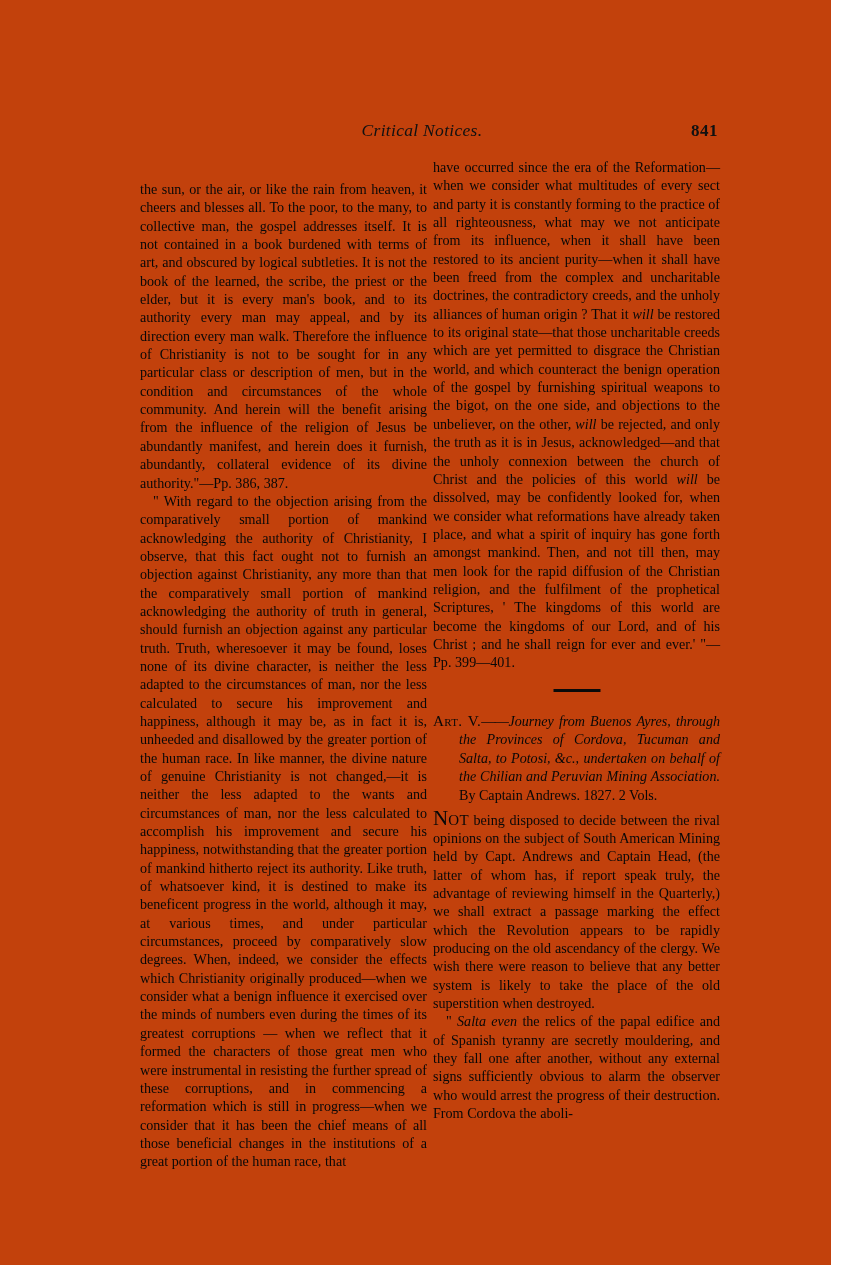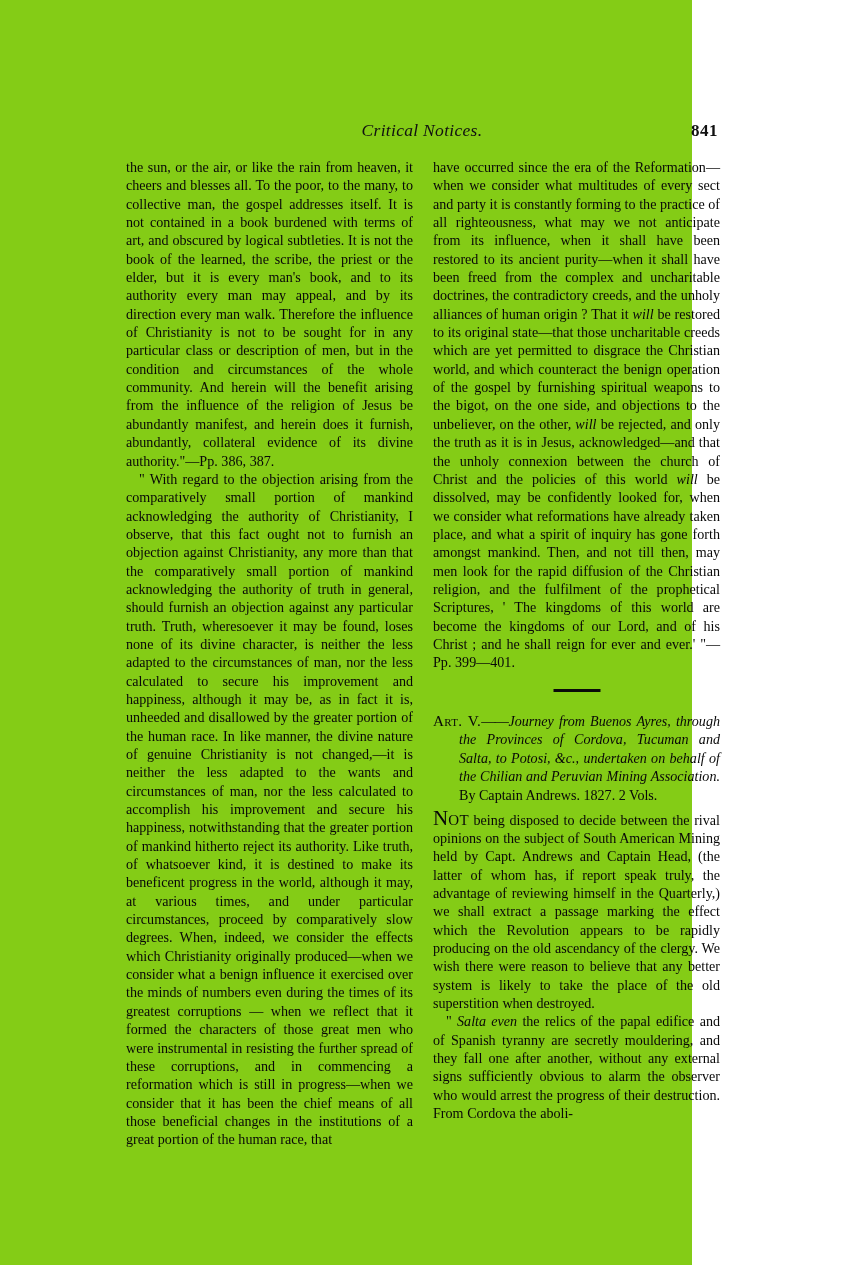--- a/index.html
+++ b/index.html
@@ -12,23 +12,23 @@
     height: 1265px;
     position: relative;
     font-family: "Liberation Serif", "DejaVu Serif", serif;
     color: #000000;
     overflow: hidden;
   }
 
   .page {
     position: absolute;
     left: 0; top: 0;
-    width: 692px;
+    width: 831px;
     height: 1265px;
-    background: #84cc16;
+    background: #c2410c;
   }
 
   
   .running-head {
     position: absolute;
     left: 126px;
     top: 120px;
     width: 592px;
     height: 26px;
   }
@@ -60,21 +60,21 @@
     top: 158px;
     width: 594px;
     height: 1010px;
   }
   .col {
     position: absolute;
     top: 0;
     width: 287px;
     height: 1010px;
   }
-  .col-left  { left: 0px; }
+  .col-left  { left: 14px; margin-top: 22px; }
   .col-right { left: 307px; }
 
   p.para {
     margin: 0;
     padding: 0;
     font-size: 14.1px;
     line-height: 18.35px;
     text-align: justify;
     text-justify: inter-word;
     text-indent: 13px;

